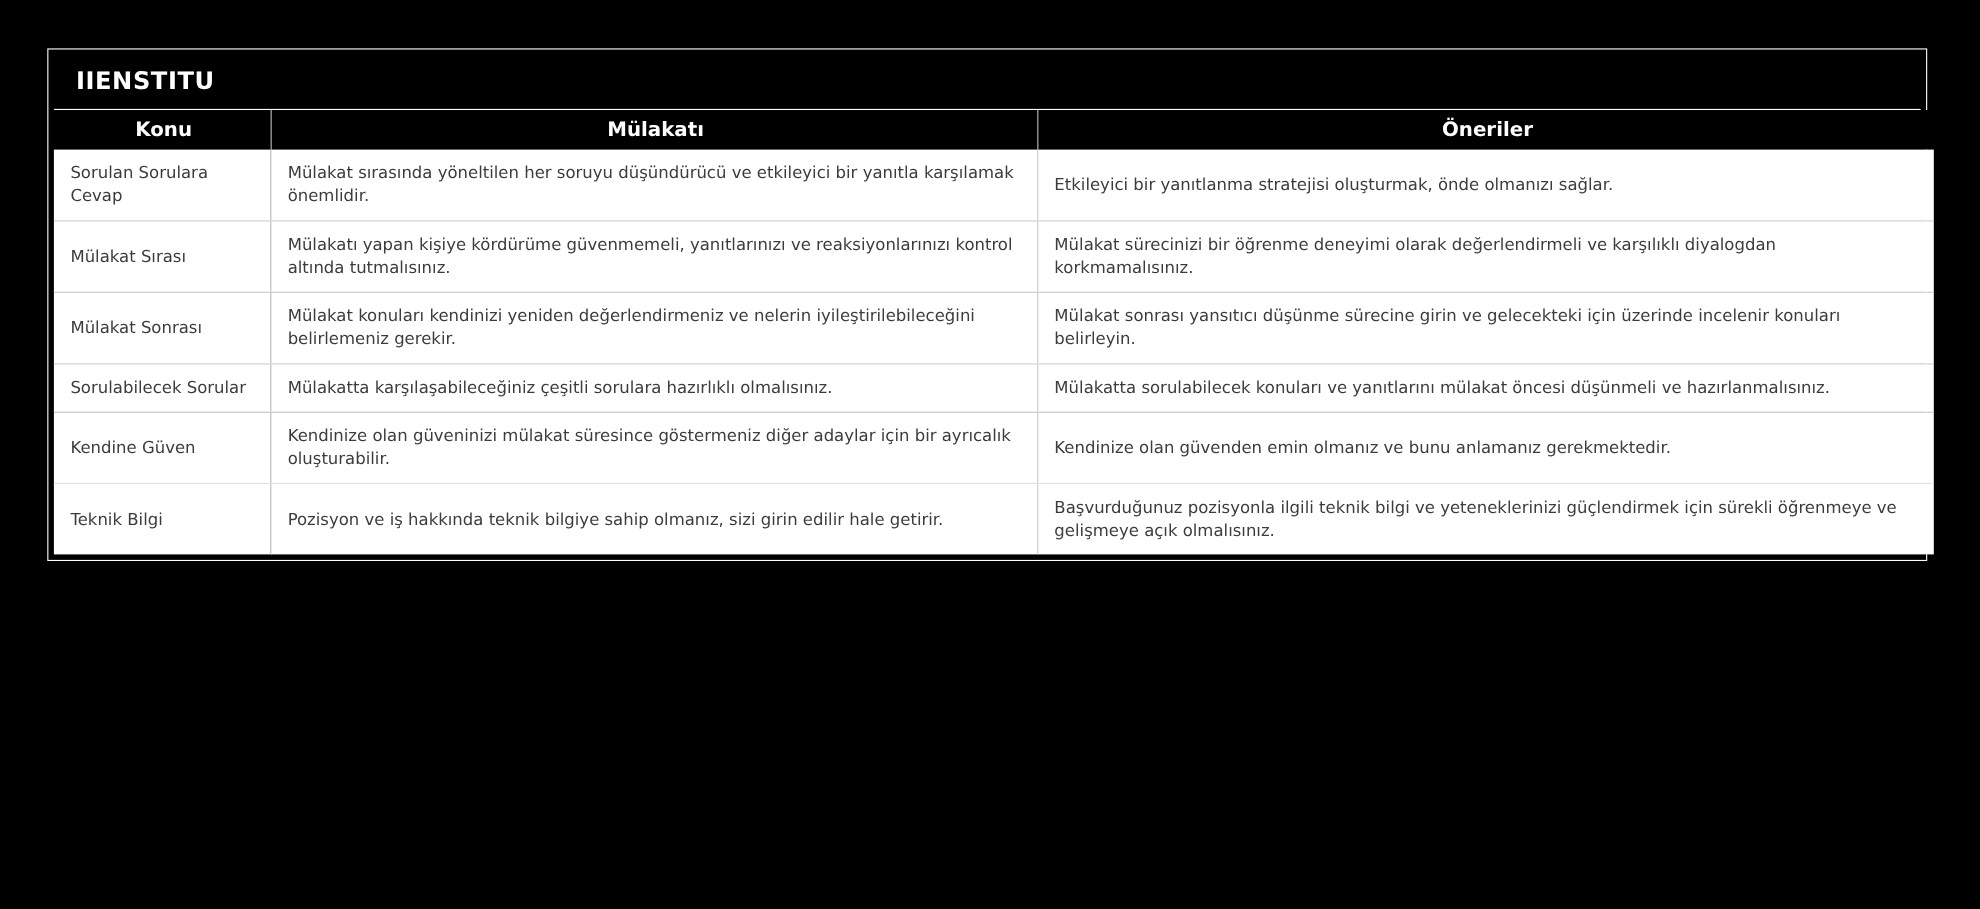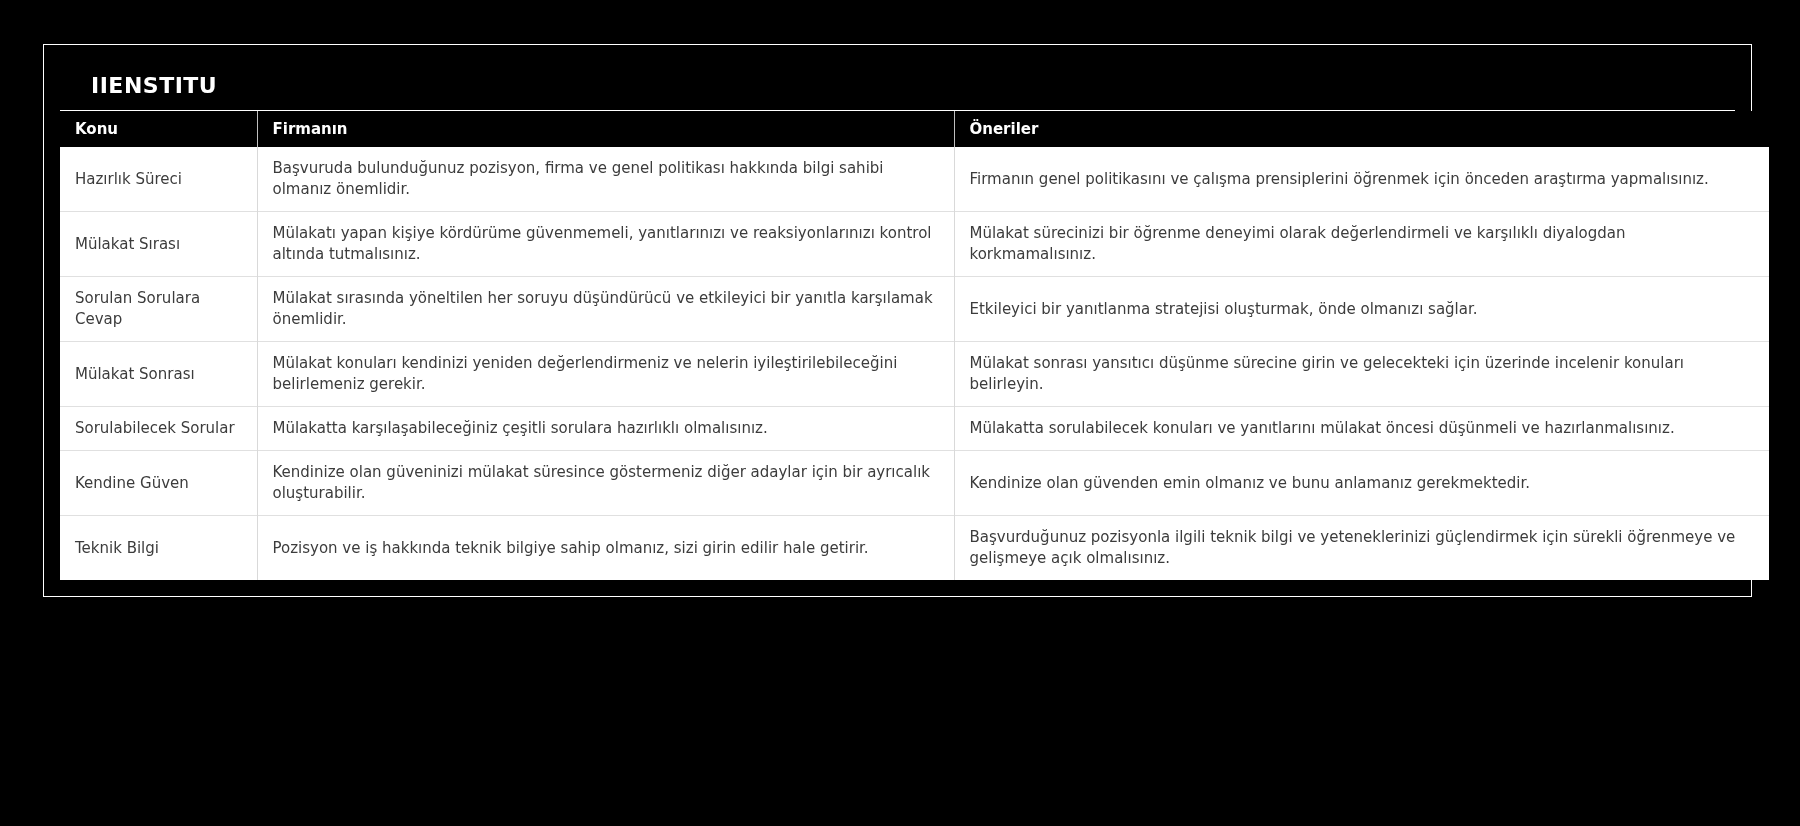--- a/index.html
+++ b/index.html
@@ -1,15 +1,15 @@
 <!DOCTYPE html>
 <html lang="tr"><head>
 <meta charset="utf-8">
 <style>
-  * { margin: 0; padding: 16px; box-sizing: border-box; }
+  * { margin: 0; padding: 5px; box-sizing: border-box; }
   html, body {
     width: 1800px; height: 826px;
     background: #000000;
     font-family: "DejaVu Sans", "Liberation Sans", sans-serif;
     overflow: hidden;
   }
   .table-wrap {
     position: absolute;
     left: 43px; top: 44px;
     width: 1709px;
@@ -34,23 +34,23 @@
     width: 100%;
     border-collapse: collapse;
     table-layout: fixed;
   }
   col.c1 { width: 197px; }
   col.c2 { width: 697px; }
   col.c3 { width: 815px; }
   thead th {
     background: #000000;
     color: #ffffff;
-    font-size: 15px;
+    font-size: 18px;
     font-weight: 700;
-    text-align: left;
+    text-align: center;
     height: 36px;
     padding: 6px 12px 6px 15px;
     border-left: 1px solid #bfbfbf;
     vertical-align: middle;
   }
   thead th:first-child { border-left: none; }
   tbody td {
     background: #ffffff;
     color: #3c3c3c;
     font-size: 15px;
@@ -72,39 +72,34 @@
   </div>
   <table>
     <colgroup>
         <col class="c1">
         <col class="c2">
         <col class="c3">
       </colgroup>
     <thead>
       <tr>
         <th>Konu</th>
-        <th>Firmanın</th>
+        <th>Mülakatı</th>
         <th>Öneriler</th>
       </tr>
     </thead>
     <tbody>
       <tr>
-        <td>Hazırlık Süreci</td>
-        <td>Başvuruda bulunduğunuz pozisyon, firma ve genel politikası hakkında bilgi sahibi olmanız önemlidir.</td>
-        <td>Firmanın genel politikasını ve çalışma prensiplerini öğrenmek için önceden araştırma yapmalısınız.</td>
+        <td>Sorulan Sorulara Cevap</td>
+        <td>Mülakat sırasında yöneltilen her soruyu düşündürücü ve etkileyici bir yanıtla karşılamak önemlidir.</td>
+        <td>Etkileyici bir yanıtlanma stratejisi oluşturmak, önde olmanızı sağlar.</td>
       </tr>
       <tr>
         <td>Mülakat Sırası</td>
         <td>Mülakatı yapan kişiye kördürüme güvenmemeli, yanıtlarınızı ve reaksiyonlarınızı kontrol altında tutmalısınız.</td>
         <td>Mülakat sürecinizi bir öğrenme deneyimi olarak değerlendirmeli ve karşılıklı diyalogdan korkmamalısınız.</td>
-      </tr>
-      <tr>
-        <td>Sorulan Sorulara Cevap</td>
-        <td>Mülakat sırasında yöneltilen her soruyu düşündürücü ve etkileyici bir yanıtla karşılamak önemlidir.</td>
-        <td>Etkileyici bir yanıtlanma stratejisi oluşturmak, önde olmanızı sağlar.</td>
       </tr>
       <tr>
         <td>Mülakat Sonrası</td>
         <td>Mülakat konuları kendinizi yeniden değerlendirmeniz ve nelerin iyileştirilebileceğini belirlemeniz gerekir.</td>
         <td>Mülakat sonrası yansıtıcı düşünme sürecine girin ve gelecekteki için üzerinde incelenir konuları belirleyin.</td>
       </tr>
       <tr>
         <td>Sorulabilecek Sorular</td>
         <td>Mülakatta karşılaşabileceğiniz çeşitli sorulara hazırlıklı olmalısınız.</td>
         <td>Mülakatta sorulabilecek konuları ve yanıtlarını mülakat öncesi düşünmeli ve hazırlanmalısınız.</td>

